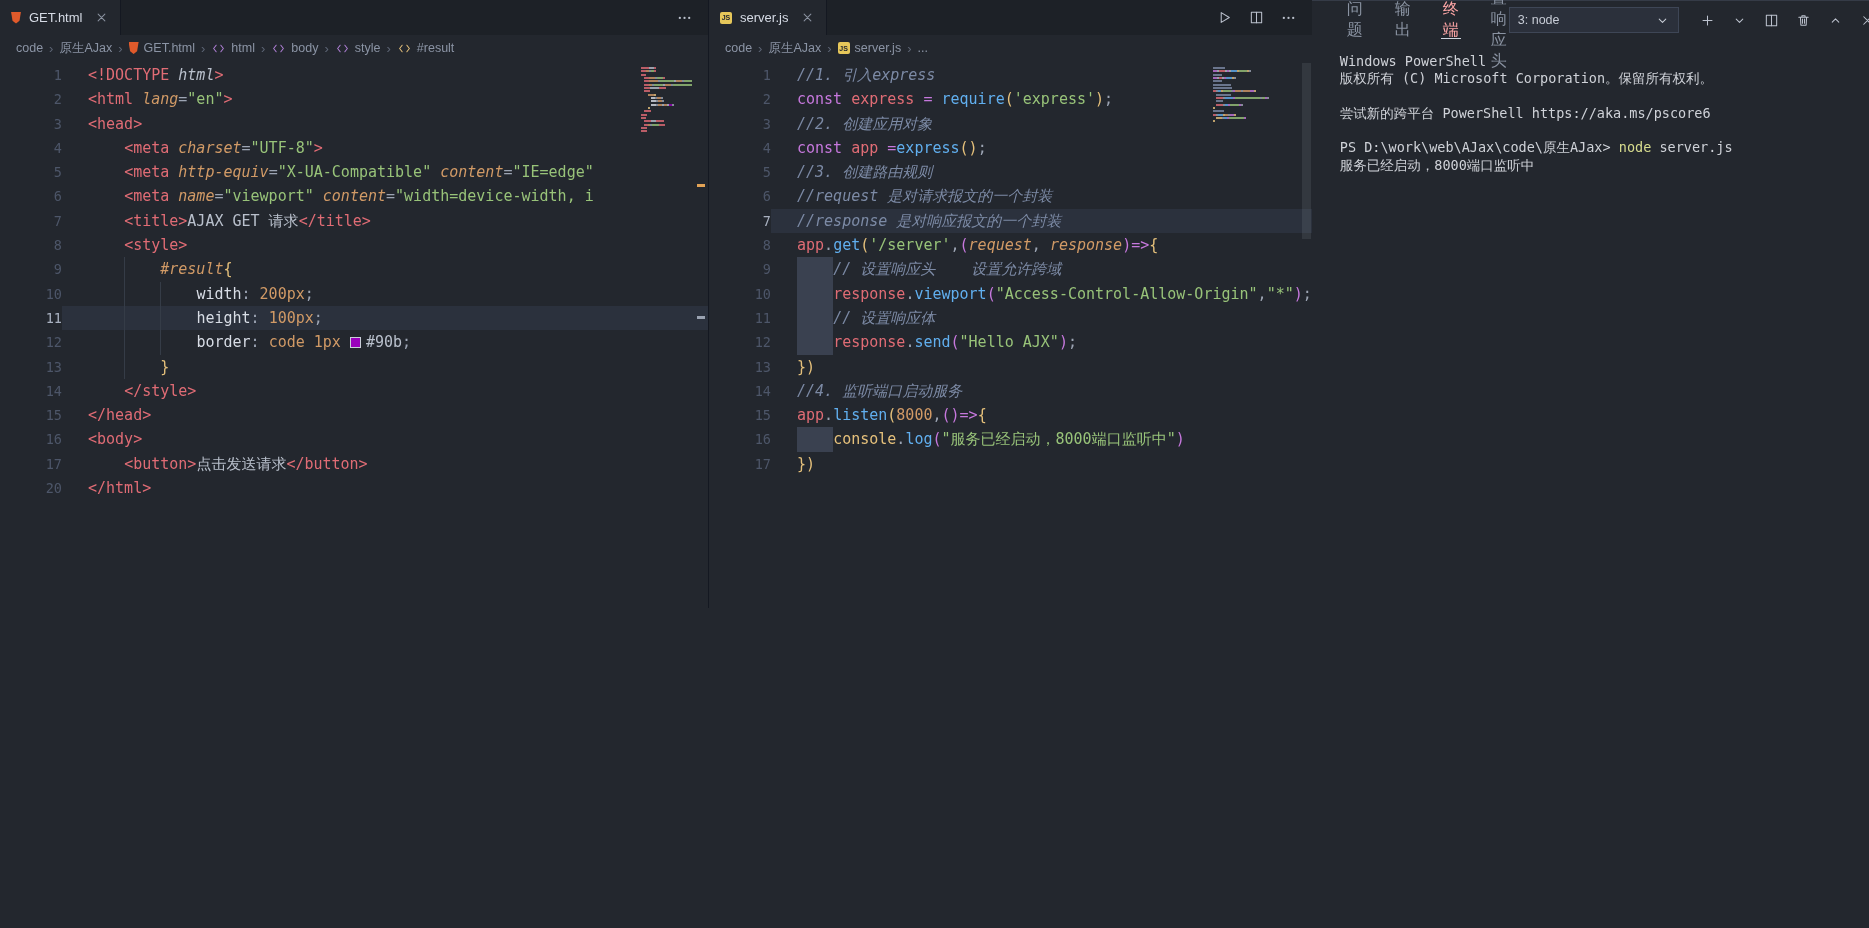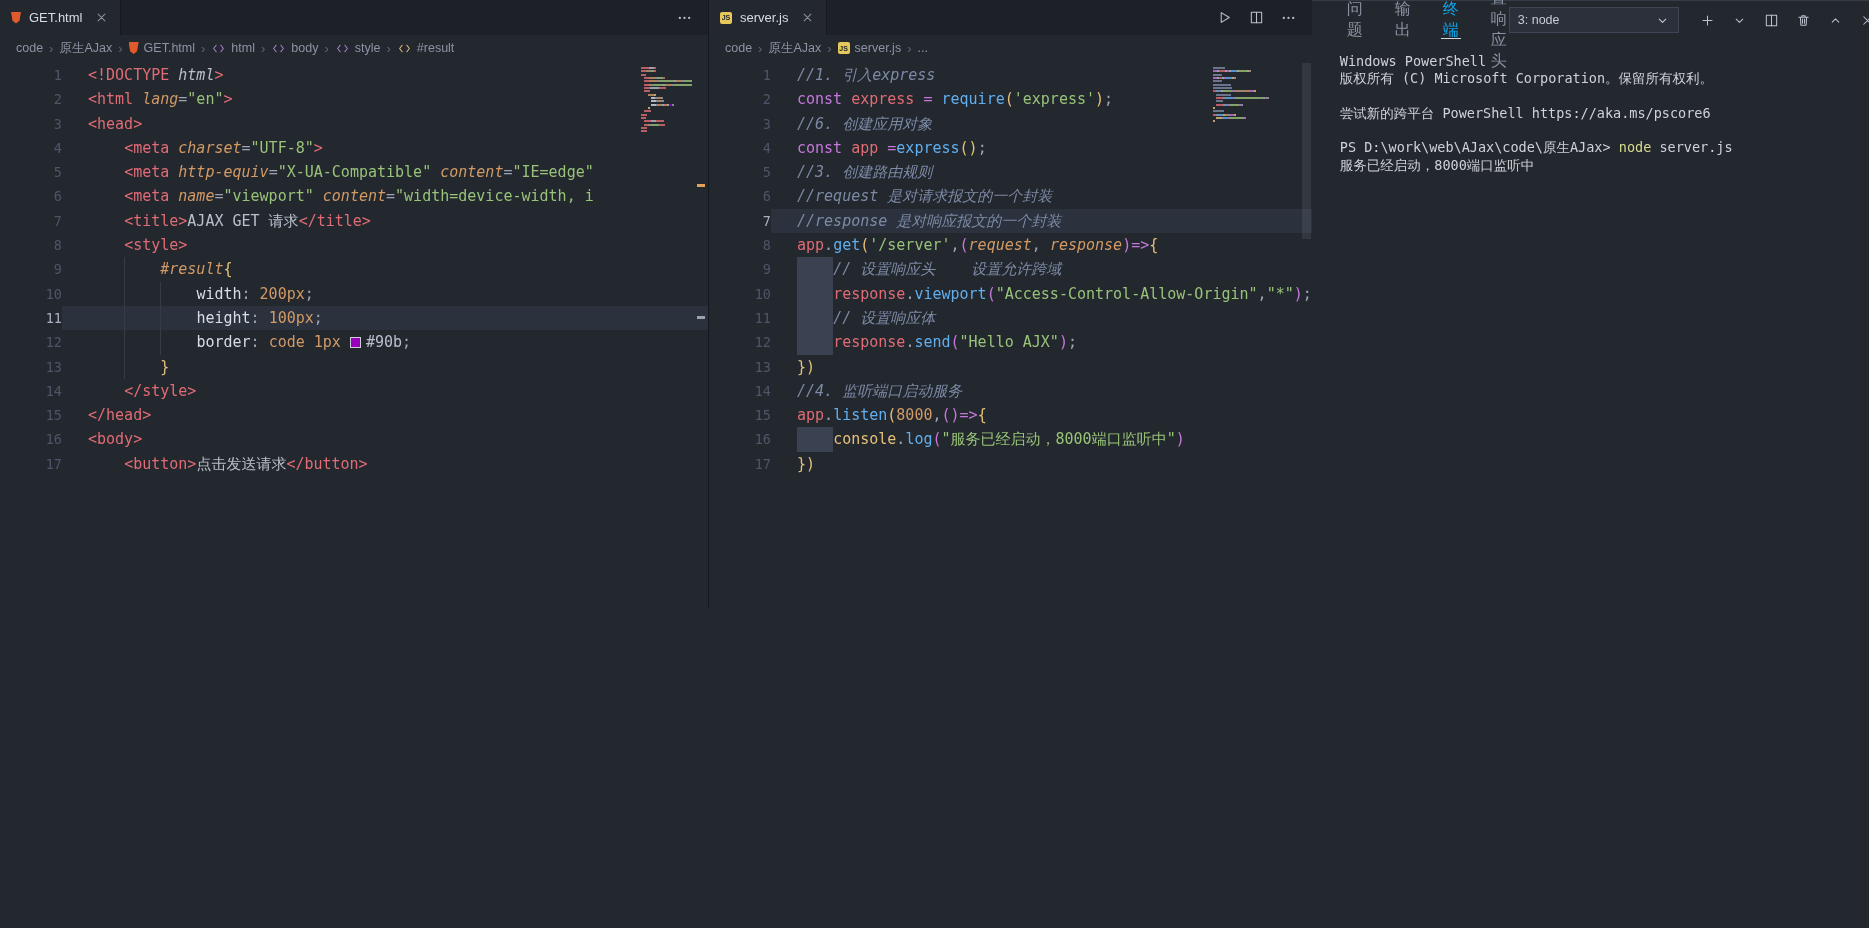--- a/index.html
+++ b/index.html
@@ -67,21 +67,21 @@
          font-weight:700;align-items:center;justify-content:center;border-radius:2px}
   .picon{display:inline-flex;align-items:center}
   .picon svg{display:block}
 
   .panel{flex:1;border-top:1px solid #353b47;display:flex;flex-direction:column;background:#23272e}
   .panel-header{height:38px;display:flex;justify-content:space-between;align-items:center;
                 padding:0 14px 0 33px}
   .ptabs{display:flex;gap:28px;height:100%}
   .ptab{font-size:16px;color:#8a93a2;display:flex;align-items:center;height:100%;
         border-bottom:1.5px solid transparent;padding:0 2px;cursor:pointer}
-  .ptab.active{color:#0ea5e9;border-bottom-color:#cfd4dd}
+  .ptab.active{color:#fca5a5;border-bottom-color:#cfd4dd}
   .pctrl{display:flex;align-items:center;gap:17px}
   .term-select{display:flex;align-items:center;justify-content:space-between;width:170px;height:26px;
                background:#2b303b;border:1px solid #3e4656;color:#c7ccd6;font-size:12.5px;
                padding:0 8px;margin-right:4px;cursor:pointer}
   .term-body{flex:1;padding:14px 0 0 28px;font-family:"DejaVu Sans Mono","Liberation Mono",monospace;
              font-size:13.5px;line-height:17.3px;color:#cfd2d8;white-space:pre}
   .tline .c{color:var(--c-cmd)}
 </style>
 </head>
 <body>
@@ -228,20 +228,24 @@
               <span class="ln">15</span>
               <span class="lc"><span class="t-tag">&lt;/head&gt;</span></span>
             </div>
             <div class="cl">
               <span class="ln">16</span>
               <span class="lc"><span class="t-tag">&lt;body&gt;</span></span>
             </div>
             <div class="cl">
               <span class="ln">17</span>
               <span class="lc"><span class="g first">    </span><span class="t-tag">&lt;button&gt;</span><span class="t-plain">点击发送请求</span><span class="t-tag">&lt;/button&gt;</span></span>
+            </div>
+            <div class="cl">
+              <span class="ln">20</span>
+              <span class="lc"><span class="t-tag">&lt;/html&gt;</span></span>
             </div>
           </div>
         <div class="minimap" id="lmap">
             <div class="mrow"><span class="mtok" style="width: 8px; background: rgb(224, 108, 117);"></span><span class="mtok" style="width: 2px; background: rgb(185, 192, 204);"></span><span class="mtok" style="width: 3px; background: rgb(185, 192, 204);"></span><span class="mtok" style="width: 2px; background: rgb(224, 108, 117);"></span></div>
             <div class="mrow"><span class="mtok" style="width: 5px; background: rgb(224, 108, 117);"></span><span class="mtok" style="width: 3px; background: rgb(209, 154, 102);"></span><span class="mtok" style="width: 2px; background: rgb(157, 165, 180);"></span><span class="mtok" style="width: 3px; background: rgb(152, 195, 121);"></span><span class="mtok" style="width: 2px; background: rgb(224, 108, 117);"></span></div>
             <div class="mrow"><span class="mtok" style="width: 5px; background: rgb(224, 108, 117);"></span></div>
             <div class="mrow"><span class="mtok" style="width: 3.4px; background: transparent;"></span><span class="mtok" style="width: 5px; background: rgb(224, 108, 117);"></span><span class="mtok" style="width: 6px; background: rgb(209, 154, 102);"></span><span class="mtok" style="width: 2px; background: rgb(157, 165, 180);"></span><span class="mtok" style="width: 6px; background: rgb(152, 195, 121);"></span><span class="mtok" style="width: 2px; background: rgb(224, 108, 117);"></span></div>
             <div class="mrow"><span class="mtok" style="width: 3.4px; background: transparent;"></span><span class="mtok" style="width: 5px; background: rgb(224, 108, 117);"></span><span class="mtok" style="width: 9px; background: rgb(209, 154, 102);"></span><span class="mtok" style="width: 2px; background: rgb(157, 165, 180);"></span><span class="mtok" style="width: 14px; background: rgb(152, 195, 121);"></span><span class="mtok" style="width: 2px; background: rgb(185, 192, 204);"></span><span class="mtok" style="width: 6px; background: rgb(209, 154, 102);"></span><span class="mtok" style="width: 2px; background: rgb(157, 165, 180);"></span><span class="mtok" style="width: 8px; background: rgb(152, 195, 121);"></span></div>
             <div class="mrow"><span class="mtok" style="width: 3.4px; background: transparent;"></span><span class="mtok" style="width: 5px; background: rgb(224, 108, 117);"></span><span class="mtok" style="width: 3px; background: rgb(209, 154, 102);"></span><span class="mtok" style="width: 2px; background: rgb(157, 165, 180);"></span><span class="mtok" style="width: 9px; background: rgb(152, 195, 121);"></span><span class="mtok" style="width: 2px; background: rgb(185, 192, 204);"></span><span class="mtok" style="width: 6px; background: rgb(209, 154, 102);"></span><span class="mtok" style="width: 2px; background: rgb(157, 165, 180);"></span><span class="mtok" style="width: 19px; background: rgb(152, 195, 121);"></span></div>
             <div class="mrow"><span class="mtok" style="width: 3.4px; background: transparent;"></span><span class="mtok" style="width: 6px; background: rgb(224, 108, 117);"></span><span class="mtok" style="width: 9px; background: rgb(185, 192, 204);"></span><span class="mtok" style="width: 7px; background: rgb(224, 108, 117);"></span></div>
@@ -327,21 +331,21 @@
             <div class="cl">
               <span class="ln">1</span>
               <span class="lc"><span class="t-cmt">//1. 引入express</span></span>
             </div>
             <div class="cl">
               <span class="ln">2</span>
               <span class="lc"><span class="t-kw">const</span><span class="t-plain"> </span><span class="t-var">express</span><span class="t-plain"> </span><span class="t-kw">=</span><span class="t-plain"> </span><span class="t-fn">require</span><span class="t-br1">(</span><span class="t-str">'express'</span><span class="t-br1">)</span><span class="t-punc">;</span></span>
             </div>
             <div class="cl">
               <span class="ln">3</span>
-              <span class="lc"><span class="t-cmt">//6. 创建应用对象</span></span>
+              <span class="lc"><span class="t-cmt">//2. 创建应用对象</span></span>
             </div>
             <div class="cl">
               <span class="ln">4</span>
               <span class="lc"><span class="t-kw">const</span><span class="t-plain"> </span><span class="t-var">app</span><span class="t-plain"> </span><span class="t-kw">=</span><span class="t-fn">express</span><span class="t-br1">()</span><span class="t-punc">;</span></span>
             </div>
             <div class="cl">
               <span class="ln">5</span>
               <span class="lc"><span class="t-cmt">//3. 创建路由规则</span></span>
             </div>
             <div class="cl">

